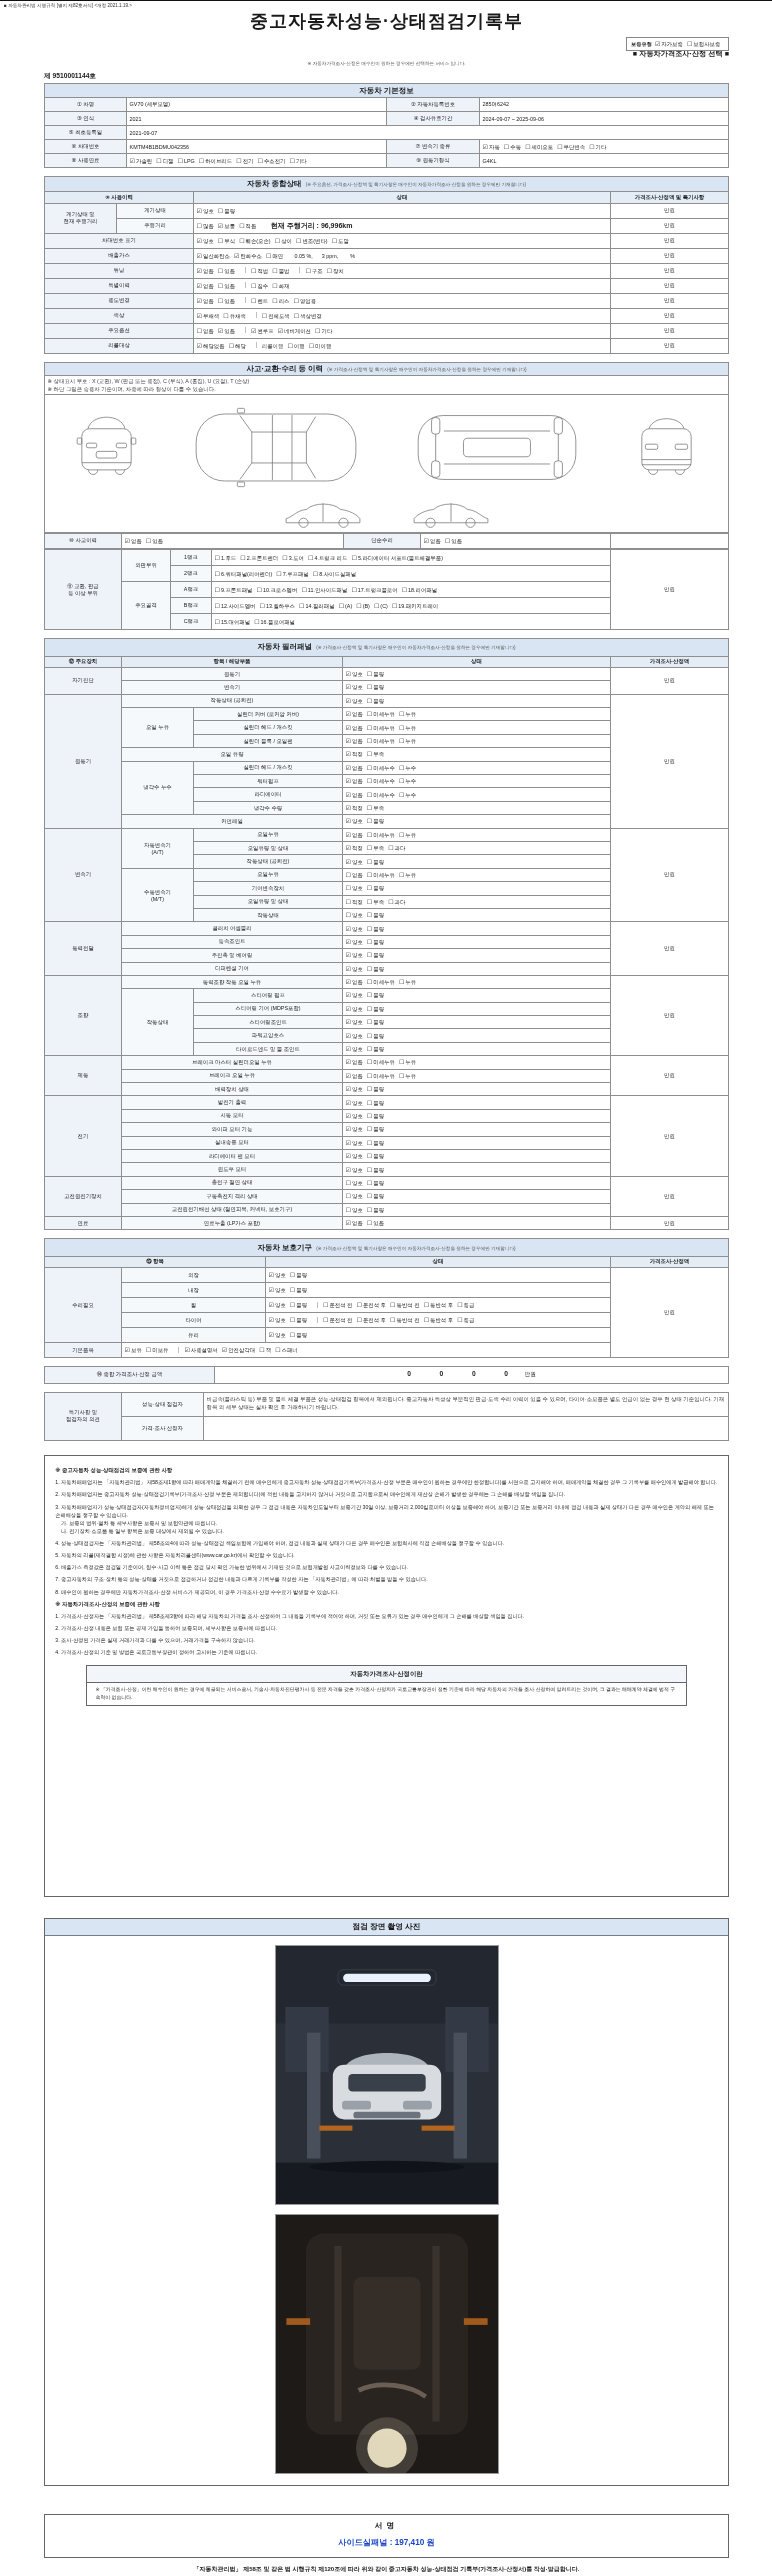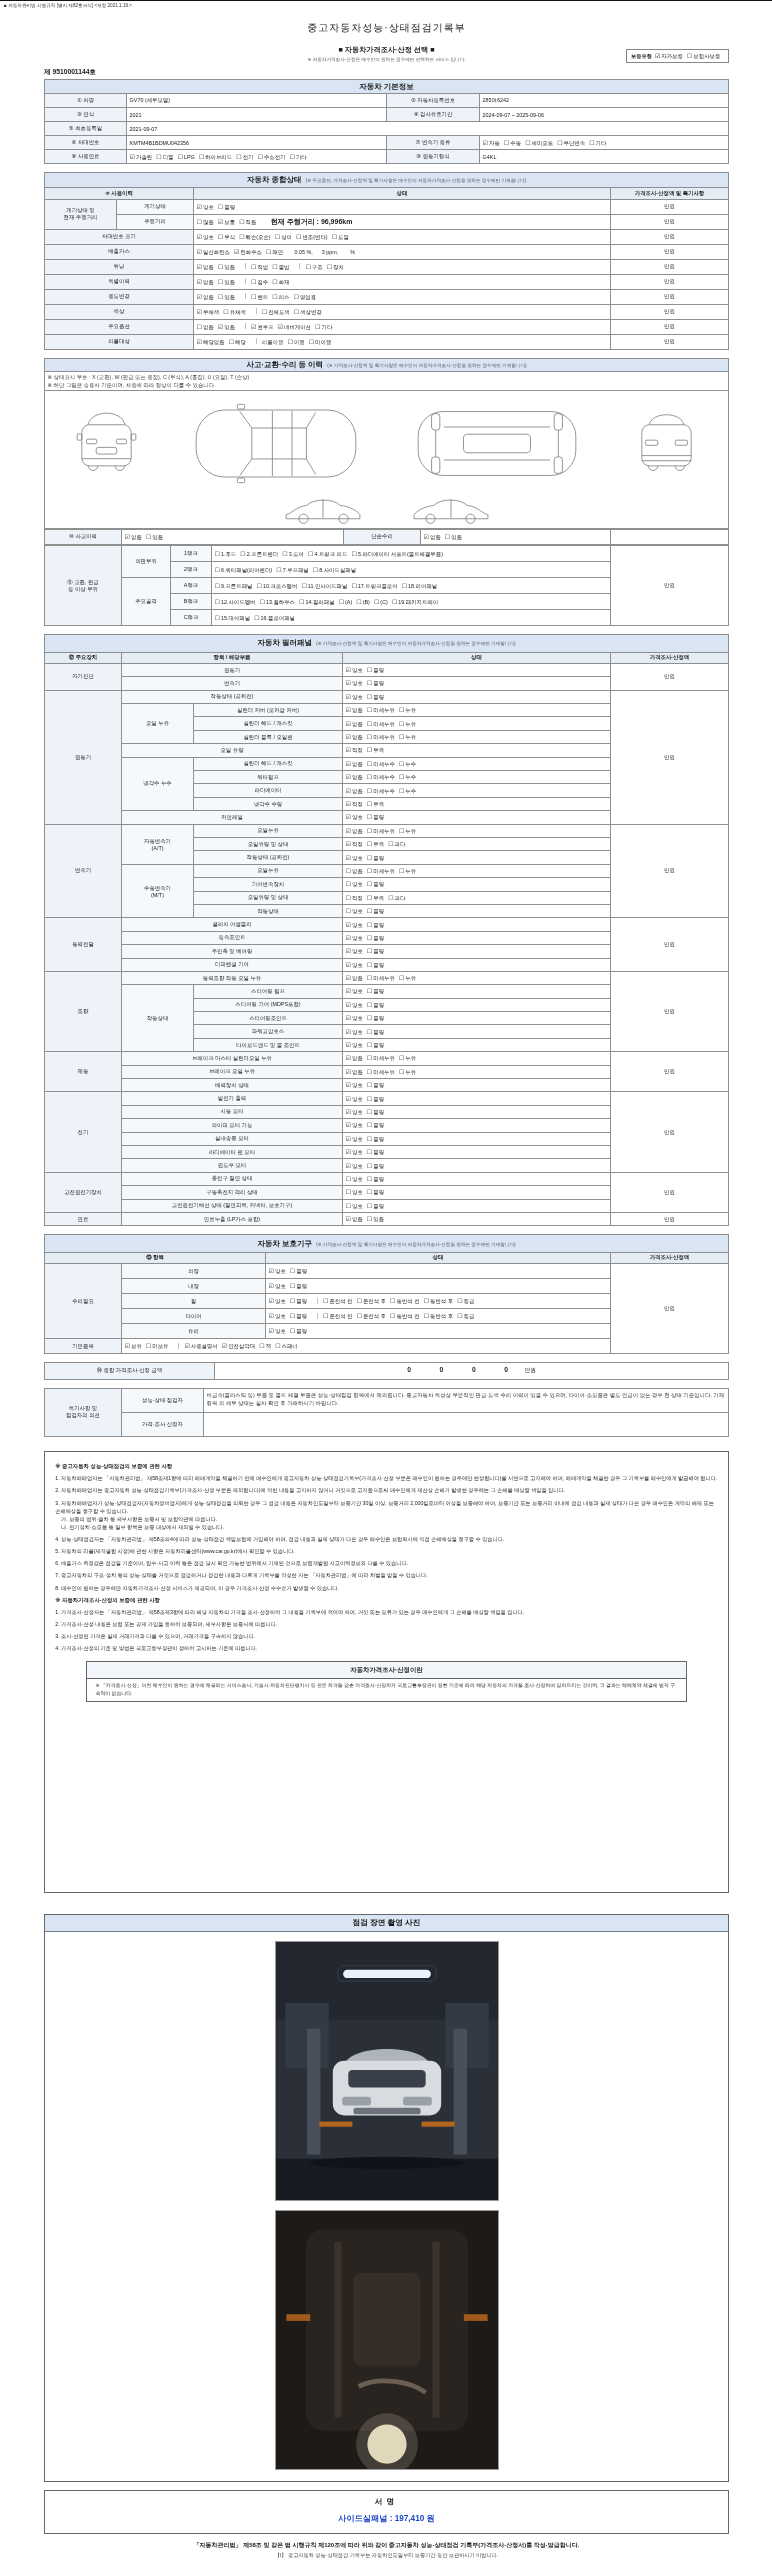--- a/index.html
+++ b/index.html
@@ -1,21 +1,21 @@
 <!DOCTYPE html>
 <html style="font-size:8.2px"><head>
 <meta charset="utf-8">
 <style>
   html,body{margin:0;padding:0}
   body{width:773px;background:#ffffff;font-family:"Liberation Sans","DejaVu Sans",sans-serif;color:#1a1a1a}
   .page{width:773px;height:2576px;overflow:hidden;border-top:1px solid #111;position:relative;background:#fff}
   .print-hdr{font-size:4.6px;color:#333;padding:1.5px 4.1px}
   .doc{width:685px;margin:0 auto;position:relative}
-  .t-main{text-align:center;font-size:10px;font-weight:normal;letter-spacing:1px;margin-top:12px}
-  .t-sub{text-align:center;font-size:7.2px;font-weight:bold;margin-top:10px}
+  .t-main{text-align:center;font-size:18px;font-weight:bold;letter-spacing:1px;margin-top:0}
+  .t-sub{text-align:right;font-size:7.2px;font-weight:bold;margin-top:16px}
   .t-note{text-align:center;font-size:4.6px;color:#555;margin-top:1.5px}
   .t-warranty{position:absolute;right:0;top:28px;border:0.5px solid #888;padding:2.1px 3.6px;font-size:5.2px;background:#fff}
   .doc-no{font-size:6.7px;font-weight:bold;margin:6.2px 0 2.6px}
   table.sec{border-collapse:collapse;width:100%;table-layout:fixed;margin-bottom:8px}
   table.sec td{border:0.5px solid #8f8f8f;font-size:5.4px;padding:1px 2.6px;vertical-align:middle;overflow:hidden}
   td.band{background:#d9e5f2;text-align:center;border:0.5px solid #6f7f90;padding:2.1px}
   .bt{font-size:7.5px;font-weight:bold}
   .bn{font-size:4.6px;color:#555;font-weight:normal;margin-left:4.1px}
   td.lbl{background:#eef3fa;text-align:center;white-space:pre-line}
   td.sub{background:#f6f9fc;text-align:center;white-space:pre-line}
@@ -46,21 +46,21 @@
   .notice-body{padding:7.2px 10.3px 5.2px;font-size:5.2px;line-height:1.55;color:#222;min-height:428px}
   .nhead{font-weight:bold;font-size:5.4px;margin:3.1px 0 3.6px}
   .nitem{margin-bottom:4.1px;white-space:pre-wrap}
   .define-box{border:0.5px solid #666;margin:9.3px 31px 4.1px}
   .define-title{text-align:center;font-size:6.4px;font-weight:bold;padding:2.6px;border-bottom:0.5px solid #666;background:#f2f6fb}
   .define-text{padding:3.6px 8.2px;font-size:4.9px;line-height:1.55}
   .photos-box{margin-top:20.6px;border:0.8px solid #666}
   .photos-band{background:#d9e5f2;text-align:center;font-weight:bold;font-size:7.7px;padding:3.1px;border-bottom:0.5px solid #6f7f90}
   .photo-wrap{display:flex;flex-direction:column;align-items:center;gap:8.2px;padding:9.3px 0 11.3px}
   .photo{width:222px;height:258px;border:0.5px solid #999;overflow:hidden;background:#20242c}
-  .sign-box{border:0.8px solid #666;margin-top:8px;padding:6.2px 0 8.2px;text-align:center}
+  .sign-box{border:0.8px solid #666;margin-top:28px;padding:6.2px 0 8.2px;text-align:center}
   .sign-title{font-size:7.7px;font-weight:bold;letter-spacing:4.1px}
   .fee{margin-top:6.2px;font-size:8.2px;font-weight:bold;color:#1b46c8}
   .footer{margin:7.2px 0 0;text-align:center}
   .f1{font-size:6px;font-weight:bold}
   .f2{font-size:5.2px;color:#444;margin-top:2.6px}
 </style>
 </head>
 <body>
 
 <div class="page">

